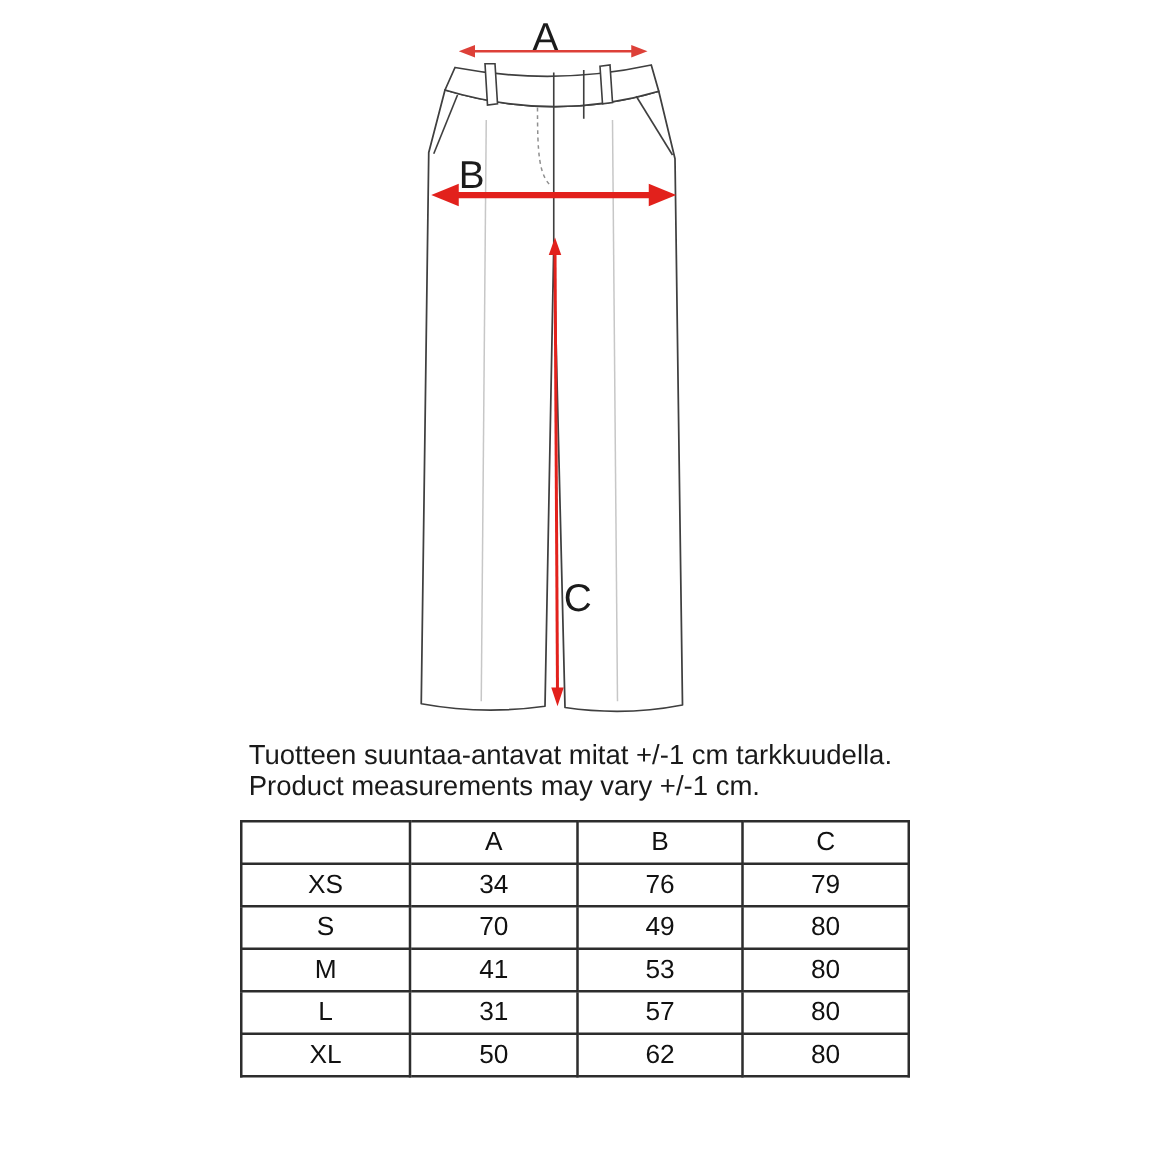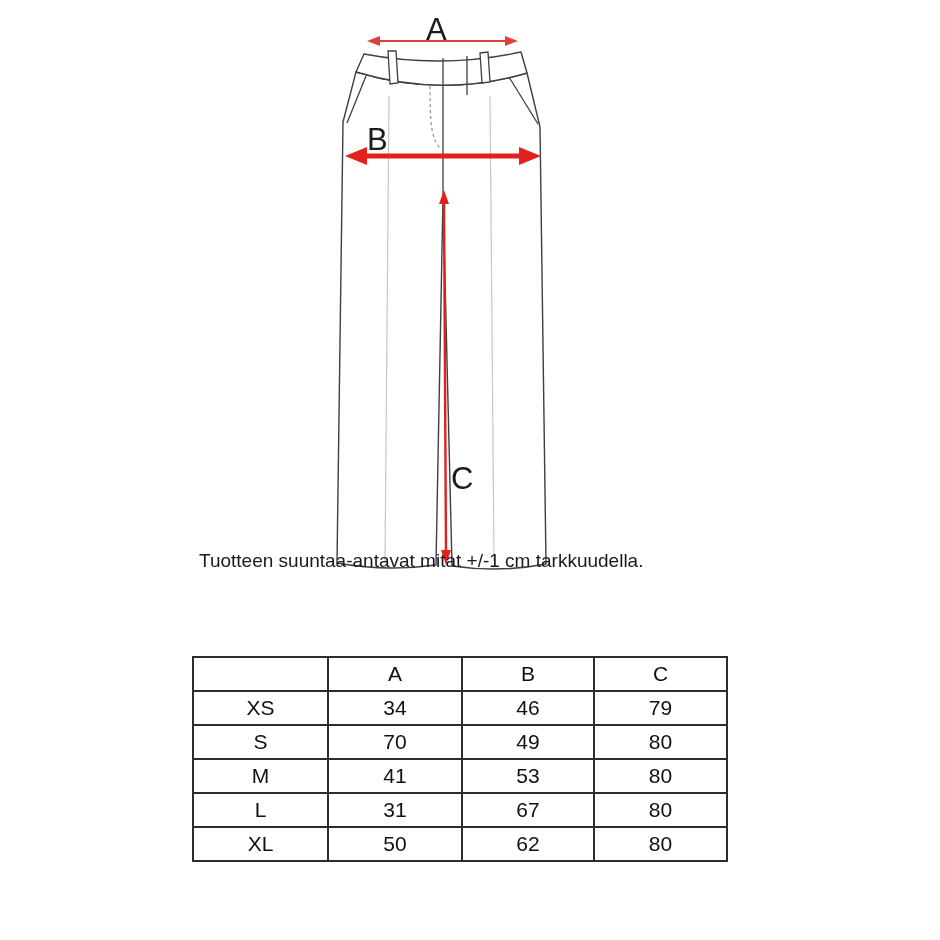--- a/index.html
+++ b/index.html
@@ -55,22 +55,22 @@
     font-size: 31px;
     fill: #1b1b1b;
   }
   .arrow-line-a { stroke-width: 2; fill: none; }
   .arrow-line-b { stroke-width: 5; fill: none; }
   .arrow-line-c { stroke-width: 2.4; fill: none; }
   
   .notes {
     position: absolute;
     left: 199px;
-    top: 548px;
-    font-size: 19px;
+    top: 591px;
+    font-size: 22px;
     line-height: 25px;
     color: #1a1a1a;
     white-space: nowrap;
   }
   
   .size-table {
     position: absolute;
     left: 192px;
     top: 656px;
     width: 534px;
@@ -134,20 +134,21 @@
     <g>
       <line class="arrow-line-c" x1="444" y1="201" x2="446" y2="553" stroke="#e2211c"></line>
       <polygon points="444,190 439,204 449,204" fill="#e2211c"></polygon>
       <polygon points="446,565 441,550 451,550" fill="#e2211c"></polygon>
       <text class="measure-label" x="451" y="489">C</text>
     </g>
   </svg>
 
   <div class="notes">
     <div>Tuotteen suuntaa-antavat mitat +/-1 cm tarkkuudella.</div>
+    <div>Product measurements may vary +/-1 cm.</div>
   </div>
 
   <table class="size-table">
     <colgroup>
       <col style="width:135px">
         <col style="width:134px">
         <col style="width:132px">
         <col style="width:133px">
     </colgroup>
     <thead>
@@ -155,39 +156,39 @@
         <th></th>
         <th>A</th>
         <th>B</th>
         <th>C</th>
       </tr>
     </thead>
     <tbody>
       <tr>
         <td>XS</td>
         <td>34</td>
-        <td>46</td>
+        <td>76</td>
         <td>79</td>
       </tr>
       <tr>
         <td>S</td>
         <td>70</td>
         <td>49</td>
         <td>80</td>
       </tr>
       <tr>
         <td>M</td>
         <td>41</td>
         <td>53</td>
         <td>80</td>
       </tr>
       <tr>
         <td>L</td>
         <td>31</td>
-        <td>67</td>
+        <td>57</td>
         <td>80</td>
       </tr>
       <tr>
         <td>XL</td>
         <td>50</td>
         <td>62</td>
         <td>80</td>
       </tr>
     </tbody>
   </table>

